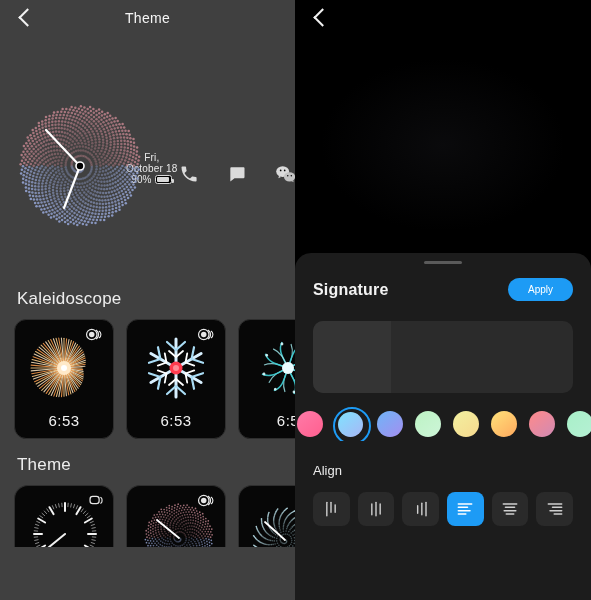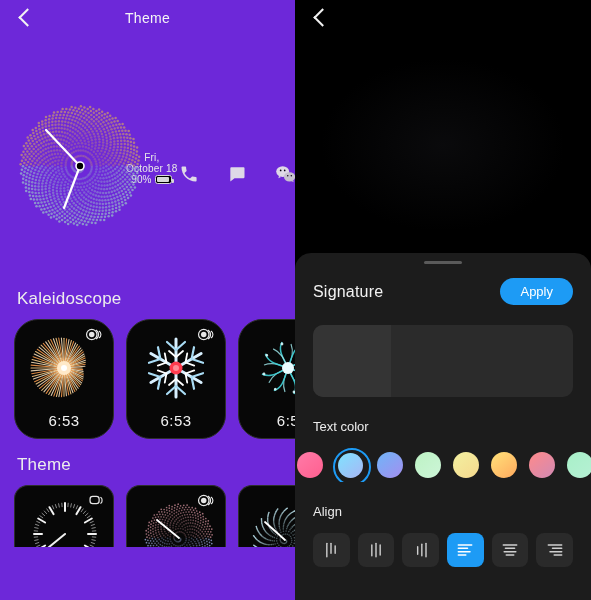--- a/index.html
+++ b/index.html
@@ -7,21 +7,21 @@
     width:591px; height:600px;
     background:#000;
     font-family:"Liberation Sans", sans-serif;
     overflow:hidden;
   }
   .screens { display:flex; width:591px; height:600px; }
 
   
   .panel-left {
     width:295px; height:600px;
-    background:#6d28d9;
+    background:#404040;
     position:relative;
     overflow:hidden;
   }
   .topbar {
     height:36px; position:relative;
     display:flex; align-items:center;
   }
   .back-chevron {
     width:30px; height:30px;
     margin-left:10px;
@@ -83,21 +83,21 @@
   }
   .card-row {
     display:flex; gap:12px;
     padding-left:14px;
     overflow:hidden;
   }
   .face-card {
     width:100px; height:120px;
     flex:none;
     border:1px solid #2e2e2e;
-    border-radius:24px;
+    border-radius:12px;
     background:#070707;
     position:relative;
     overflow:hidden;
   }
   .face-card.tall { height:62px; border-radius:14px 14px 0 0; border-bottom:none; }
   .badge { position:absolute; right:8px; top:7px; }
   .card-art {
     position:absolute; left:0; right:0; top:8px;
     height:80px;
     display:flex; align-items:center; justify-content:center;
@@ -131,25 +131,25 @@
   }
   .sheet-handle {
     width:38px; height:3px; border-radius:2px;
     background:#5a5a5a;
     margin:8px auto 0;
   }
   .sheet-head {
     display:flex; align-items:center; justify-content:space-between;
     margin-top:14px;
   }
-  .sheet-title { color:#f2f2f2; font-size:16px; letter-spacing:.2px; }
+  .sheet-title { color:#f2f2f2; font-size:16px; letter-spacing:.2px;font-weight:bold; }
   .apply-btn {
     border:none; cursor:pointer;
     background:#1d9bf5;
-    color:#fff; font-size:13px;
+    color:#fff; font-size:10px;
     font-family:"Liberation Sans", sans-serif;
     padding:6px 20px;
     border-radius:14px;
   }
   .sig-preview {
     margin-top:20px;
     height:72px;
     border-radius:10px;
     background:#2b2b2b;
     overflow:hidden;
@@ -2622,21 +2622,20 @@
 
       <div class="sheet-head">
         <div class="sheet-title">Signature</div>
         <button class="apply-btn">Apply</button>
       </div>
 
       <div class="sig-preview">
         <div class="sig-left"></div>
       </div>
 
-      <div class="sub-label">Text color</div>
       <div class="swatch-row" id="swatchRow">
           <div class="swatch-wrap">
             <div class="swatch" style="background:linear-gradient(140deg,#ff7ba8,#ff5f8f)"></div>
           </div>
           <div class="swatch-wrap selected">
             <div class="swatch" style="background:linear-gradient(140deg,#7fe3ff,#a8b6f5)"></div>
           </div>
           <div class="swatch-wrap">
             <div class="swatch" style="background:linear-gradient(140deg,#6fb5f7,#a48ef0)"></div>
           </div>

